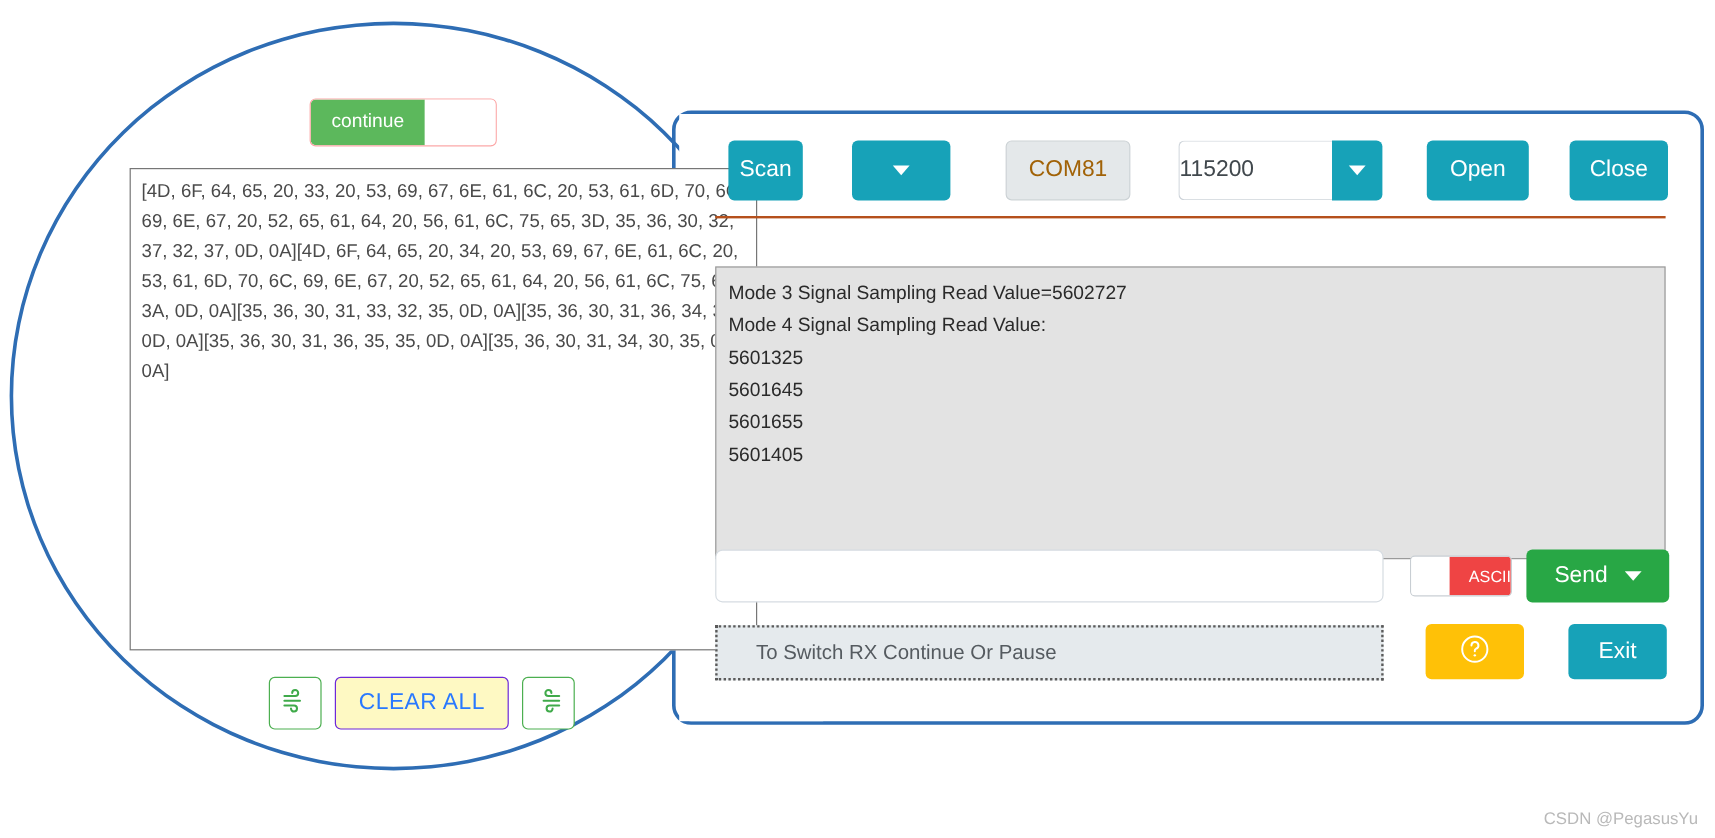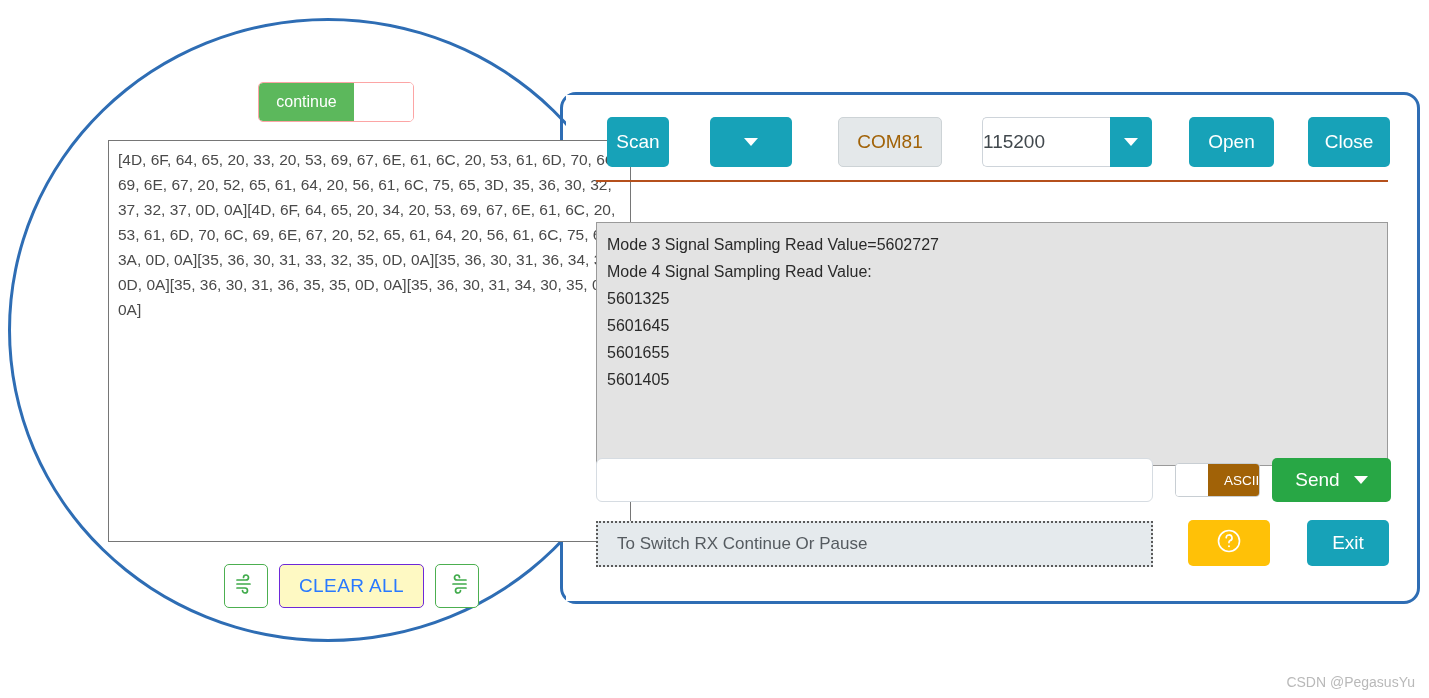--- a/index.html
+++ b/index.html
@@ -274,21 +274,21 @@
     background: #ffffff;
     box-sizing: border-box;
     display: flex;
     align-items: stretch;
     overflow: hidden;
     z-index: 10;
   }
   #ascii-toggle .knob-off { flex: 0 0 32px; background: #ffffff; }
   #ascii-toggle .knob-on {
     flex: 1;
-    background: #a16207;
+    background: #ef4444;
     color: #ffffff;
     font-size: 13.5px;
     display: flex;
     align-items: center;
     justify-content: center;
     padding-left: 16px;
   }
   #send-btn {
     position: absolute;
     left: 1272px;
@@ -312,21 +312,21 @@
     position: absolute;
     left: 596px;
     top: 521px;
     width: 557px;
     height: 46px;
     background: #e5eaed;
     border: 2px dotted #5a5a5a;
     box-sizing: border-box;
     display: flex;
     align-items: center;
-    padding-left: 19px;
+    padding-left: 32px;
     font-size: 17px;
     color: #555b60;
     z-index: 10;
   }
   #help-btn {
     position: absolute;
     left: 1188px;
     top: 520px;
     width: 82px;
     height: 46px;

